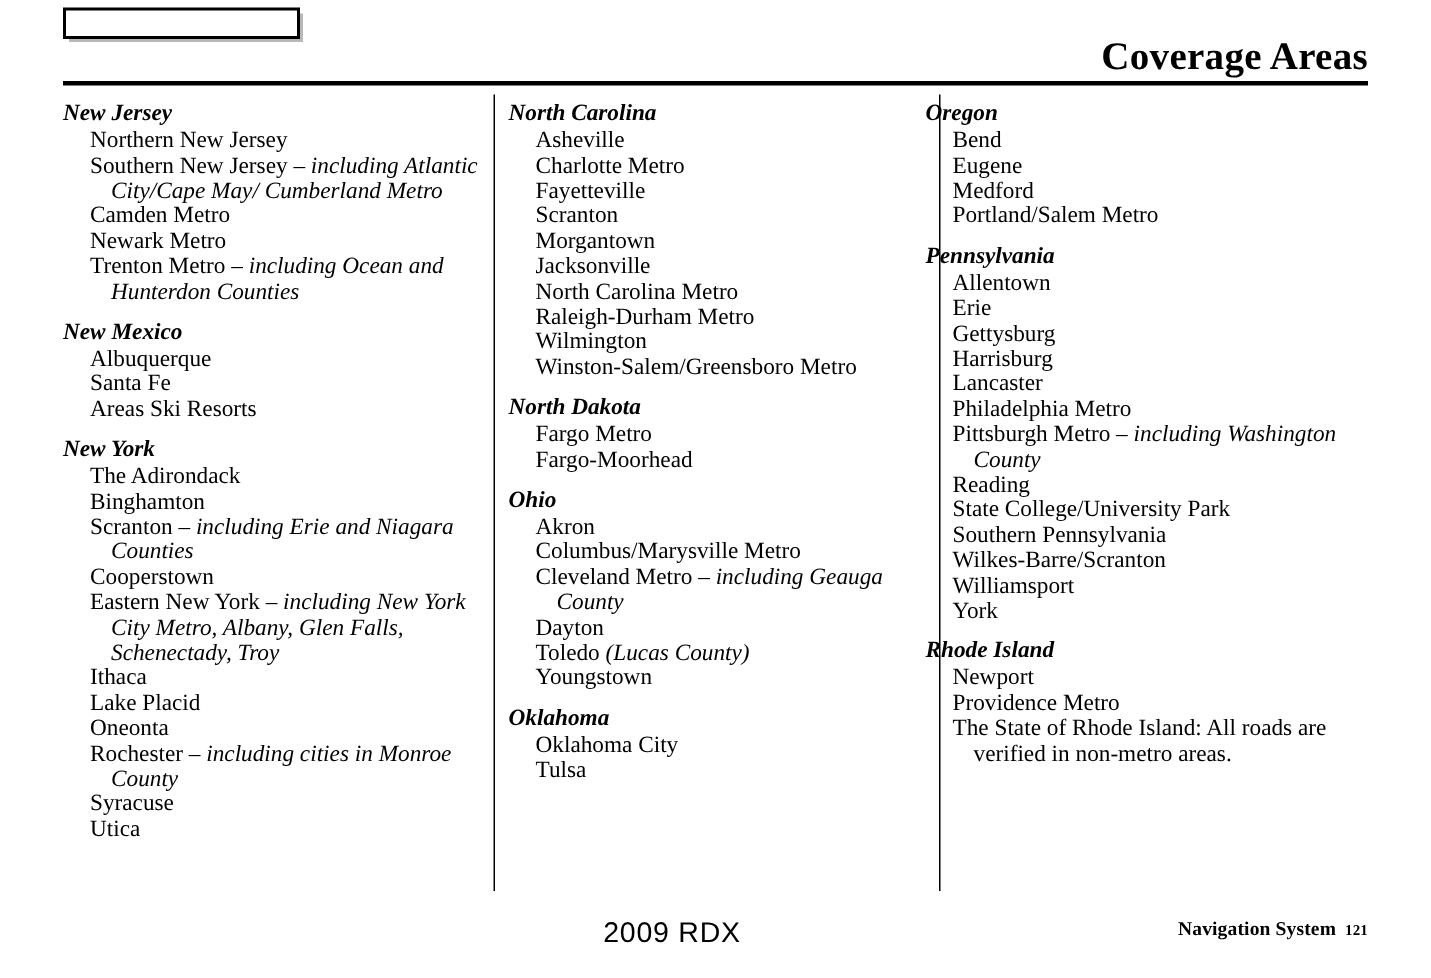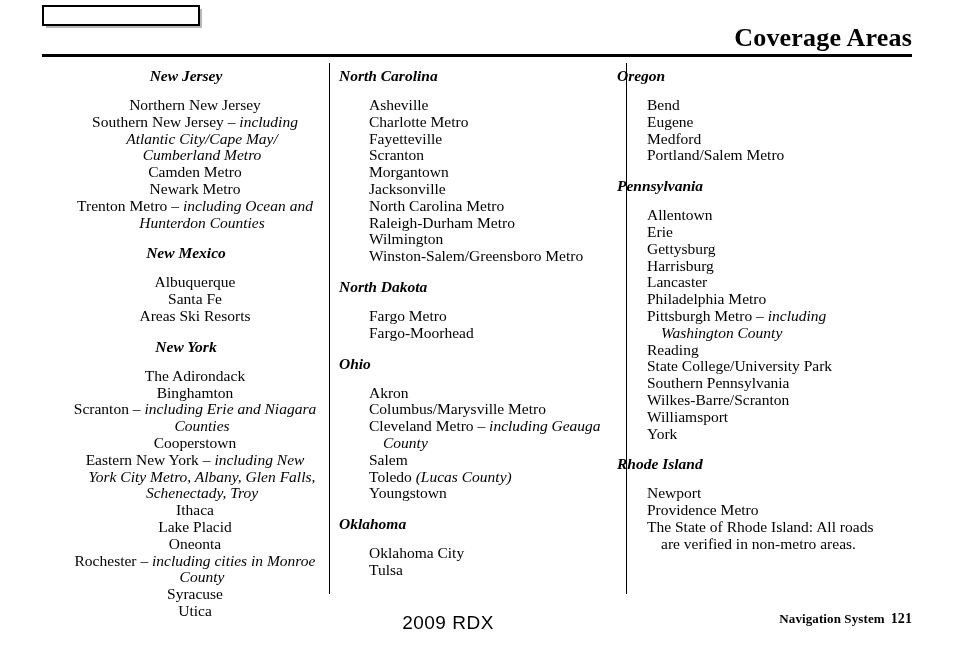--- a/index.html
+++ b/index.html
@@ -60,21 +60,21 @@
     top: 66px;
     width: 880px;
     height: 530px;
   }
   .col {
     position: absolute;
     top: 0;
     width: 288px;
     height: 530px;
   }
-  .col-1 { left: 0px; text-align: center; }
+  .col-1 { left: 0px; }
   .col-2 { left: 297px; }
   .col-3 { left: 575px; }
 
   .col-divider {
     position: absolute;
     top: -3px;
     width: 1px;
     height: 531px;
     background: #000000;
   }
@@ -87,21 +87,21 @@
   }
   .state-name {
     font-weight: bold;
     font-style: italic;
     font-size: 15.5px;
     line-height: 19px;
     margin-bottom: 1px;
   }
   .entry-list {
     list-style: none;
-    margin: 12px;
+    margin: 0;
     padding: 0 0 0 18px;
   }
   .entry {
     font-size: 15.5px;
     line-height: 16.8px;
     padding-left: 14px;
     text-indent: -14px;
     white-space: normal;
   }
   .entry i {
@@ -123,21 +123,21 @@
     position: absolute;
     right: 42px;
     top: 611px;
     font-size: 13px;
     font-weight: bold;
     letter-spacing: 0.1px;
     white-space: nowrap;
   }
   .footer-right .page-num {
     margin-left: 6px;
-    font-size: 14px;
+    font-size: 10px;
   }
 </style>
 </head>
 <body>
 
 <div class="tab-box"></div>
 
 <div class="page-header">
   <div class="title">Coverage Areas</div>
 </div>
@@ -205,21 +205,21 @@
           <li class="entry"><span>Fargo Metro</span></li>
           <li class="entry"><span>Fargo-Moorhead</span></li>
         </ul>
       </div>
       <div class="state-block">
         <div class="state-name">Ohio</div>
         <ul class="entry-list">
           <li class="entry"><span>Akron</span></li>
           <li class="entry"><span>Columbus/Marysville Metro</span></li>
           <li class="entry"><span>Cleveland Metro – </span><i>including Geauga County</i></li>
-          <li class="entry"><span>Salem</span></li>
+          <li class="entry"><span>Dayton</span></li>
           <li class="entry"><span>Toledo </span><i>(Lucas County)</i></li>
           <li class="entry"><span>Youngstown</span></li>
         </ul>
       </div>
       <div class="state-block">
         <div class="state-name">Oklahoma</div>
         <ul class="entry-list">
           <li class="entry"><span>Oklahoma City</span></li>
           <li class="entry"><span>Tulsa</span></li>
         </ul>

